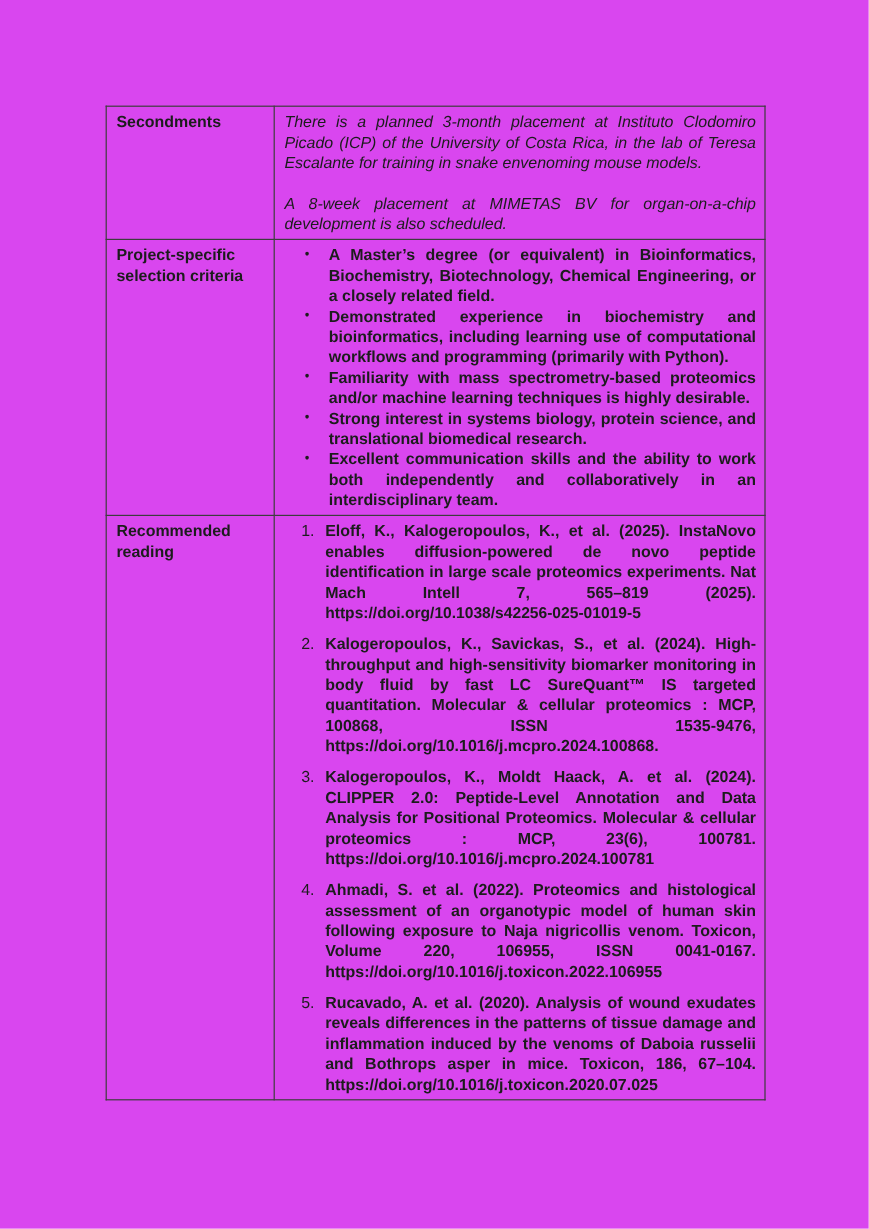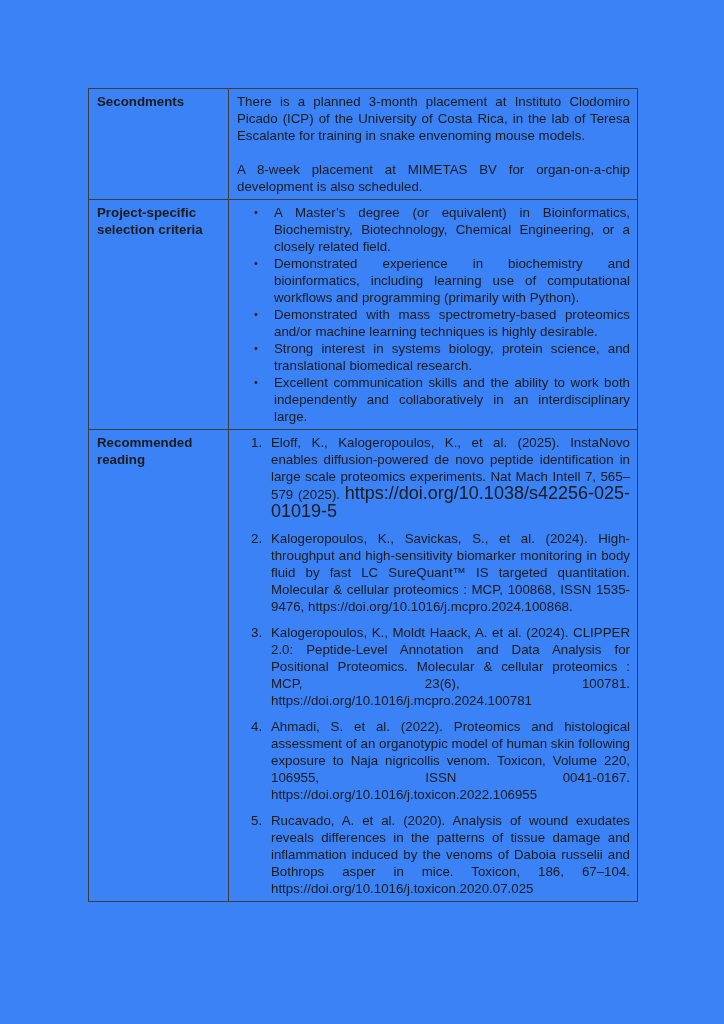--- a/index.html
+++ b/index.html
@@ -10,21 +10,21 @@
   body {
     width: 724px;
     height: 1024px;
     position: relative;
     font-family: "Liberation Sans", sans-serif;
     color: #1c1c1c;
   }
   .page {
     position: absolute;
     inset: 0;
-    background: #3b82f6;
+    background: #d946ef;
   }
   table.doc-table {
     position: absolute;
     left: 88px;
     top: 88px;
     width: 549px;
     border-collapse: collapse;
     table-layout: fixed;
     font-size: 13.3px;
     line-height: 17px;
@@ -38,41 +38,43 @@
   }
   tr.r1 { height: 105px; }
   tr.r2 { height: 220px; margin-left: 42px; }
   tr.r3 { height: 450px; padding-left: 13px; }
   .row-label {
     font-weight: bold;
   }
   .content-cell p {
     margin: 0;
     text-align: justify;
+    font-style: italic;
   }
   .content-cell p.p-gap {
     margin-top: 17px;
   }
   .li {
     display: flex;
     margin: 0;
   }
   .li .marker {
     flex: 0 0 20px;
     text-align: left;
   }
   .li .li-text {
     flex: 1;
     text-align: justify;
+    font-weight: bold;
   }
   .bullet-item { padding-left: 17px; }
   .bullet-item .marker { font-size: 11px; line-height: 17px; }
   .ref-item { padding-left: 14px; }
   .ref-item + .ref-item { margin-top: 9px; }
-  .url-alt { font-size: 18px; }
+  .url-alt { font-size: 13px; }
 </style>
 </head>
 <body>
 
 <div class="page">
   <table class="doc-table">
     <colgroup>
         <col class="c1">
         <col class="c2">
       </colgroup>
@@ -96,42 +98,42 @@
           <div class="li bullet-item">
             <span class="marker">•</span>
             <span class="li-text">A Master’s degree (or equivalent) in Bioinformatics, Biochemistry, Biotechnology, Chemical Engineering, or a closely related field.</span>
           </div>
           <div class="li bullet-item">
             <span class="marker">•</span>
             <span class="li-text">Demonstrated experience in biochemistry and bioinformatics, including learning use of computational workflows and programming (primarily with Python).</span>
           </div>
           <div class="li bullet-item">
             <span class="marker">•</span>
-            <span class="li-text">Demonstrated with mass spectrometry-based proteomics and/or machine learning techniques is highly desirable.</span>
+            <span class="li-text">Familiarity with mass spectrometry-based proteomics and/or machine learning techniques is highly desirable.</span>
           </div>
           <div class="li bullet-item">
             <span class="marker">•</span>
             <span class="li-text">Strong interest in systems biology, protein science, and translational biomedical research.</span>
           </div>
           <div class="li bullet-item">
             <span class="marker">•</span>
-            <span class="li-text">Excellent communication skills and the ability to work both independently and collaboratively in an interdisciplinary large.</span>
+            <span class="li-text">Excellent communication skills and the ability to work both independently and collaboratively in an interdisciplinary team.</span>
           </div>
         </td>
       </tr>
 
       <tr class="r3">
         <td class="label-cell">
           <div class="row-label">Recommended reading</div>
         </td>
         <td class="content-cell">
           <div class="li ref-item">
             <span class="marker">1.</span>
             <span class="li-text">
-              <span>Eloff, K., Kalogeropoulos, K., et al. (2025). InstaNovo enables diffusion-powered de novo peptide identification in large scale proteomics experiments. Nat Mach Intell 7, 565–579 (2025).</span>
+              <span>Eloff, K., Kalogeropoulos, K., et al. (2025). InstaNovo enables diffusion-powered de novo peptide identification in large scale proteomics experiments. Nat Mach Intell 7, 565–819 (2025).</span>
               <span class="url-alt">https://doi.org/10.1038/s42256-025-01019-5</span>
             </span>
           </div>
           <div class="li ref-item">
             <span class="marker">2.</span>
             <span class="li-text">
               <span>Kalogeropoulos, K., Savickas, S., et al. (2024). High-throughput and high-sensitivity biomarker monitoring in body fluid by fast LC SureQuant™ IS targeted quantitation. Molecular &amp; cellular proteomics : MCP, 100868, ISSN 1535-9476,</span>
               <span>https://doi.org/10.1016/j.mcpro.2024.100868.</span>
             </span>
           </div>

